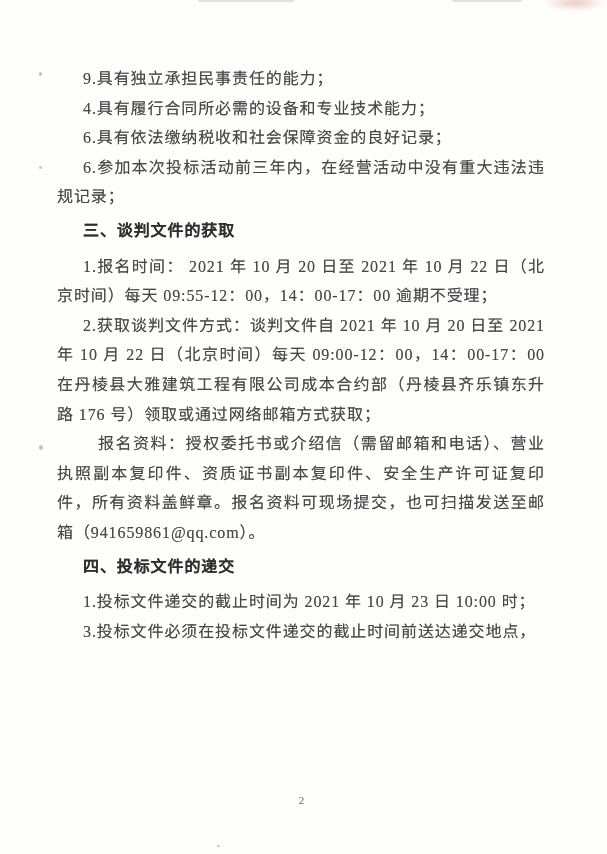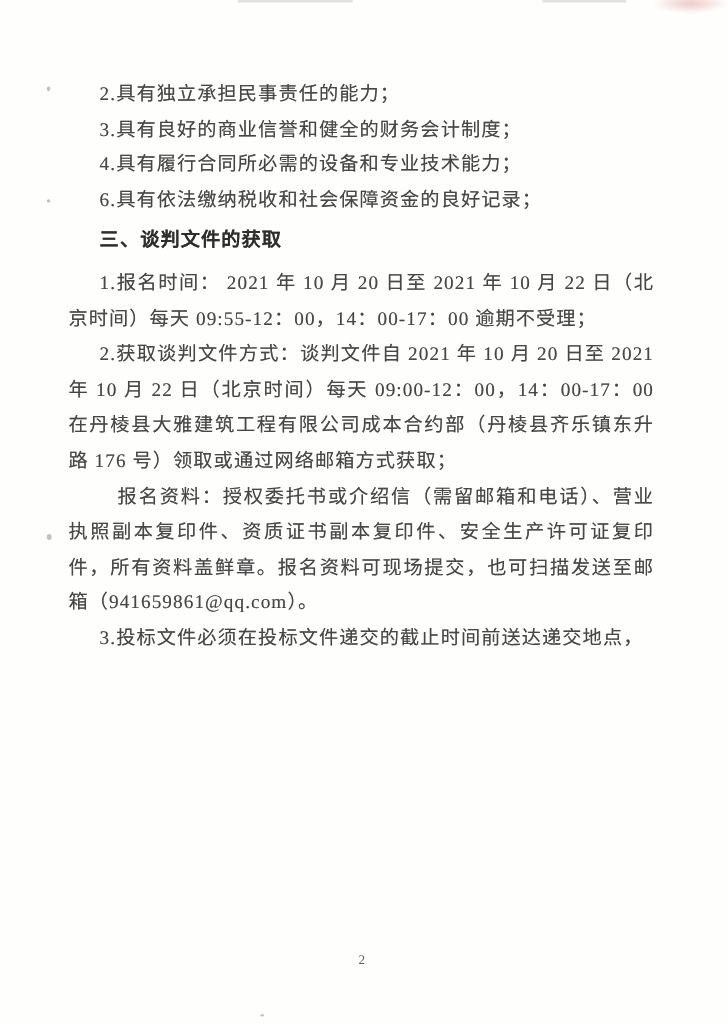--- a/index.html
+++ b/index.html
@@ -80,31 +80,33 @@
 
   <div class="scan-smudge-pink"></div>
   <div class="scan-line scan-line-1"></div>
   <div class="scan-line scan-line-2"></div>
   <div class="scan-speck speck-1"></div>
   <div class="scan-speck speck-2"></div>
   <div class="scan-speck speck-3"></div>
   <div class="scan-speck speck-4"></div>
 
   <div class="content">
-    <p class="para-num">2.具有独立承担民事责任的能力；</p>
-    <p class="para-num">3.具有良好的商业信誉和健全的财务会计制度；</p>
+    <p class="para-num">9.具有独立承担民事责任的能力；</p>
     <p class="para-num">4.具有履行合同所必需的设备和专业技术能力；</p>
     <p class="para-num">6.具有依法缴纳税收和社会保障资金的良好记录；</p>
+    <p class="para-num">6.参加本次投标活动前三年内，在经营活动中没有重大违法违规记录；</p>
 
     <p class="heading">三、谈判文件的获取</p>
 
     <p class="para-num">1.报名时间： 2021 年 10 月 20 日至 2021 年 10 月 22 日（北京时间）每天 09:55-12：00，14：00-17：00 逾期不受理；</p>
 
     <p class="para-num"><span>2.获取谈判文件方式：谈判文件自 2021 年 10 月 20 日至 2021 年 10 月 22 日（北京时间）每天 09:00-12：00，14：00-17：00 在</span><span class="uline">丹棱县大雅建筑工程有限公司成本合约部</span><span>（丹棱县齐乐镇东升路 176 号）领取或通过网络邮箱方式获取；</span></p>
 
     <p class="para-full">报名资料：授权委托书或介绍信（需留邮箱和电话）、营业执照副本复印件、资质证书副本复印件、安全生产许可证复印件，所有资料盖鲜章。报名资料可现场提交，也可扫描发送至邮箱（941659861@qq.com）。</p>
 
+    <p class="heading">四、投标文件的递交</p>
 
+    <p class="para-num">1.投标文件递交的截止时间为 2021 年 10 月 23 日 10:00 时；</p>
     <p class="para-num">3.投标文件必须在投标文件递交的截止时间前送达递交地点，</p>
   </div>
 
   <div class="footer-page-num">2</div>
 </div>
 
 </body></html>

